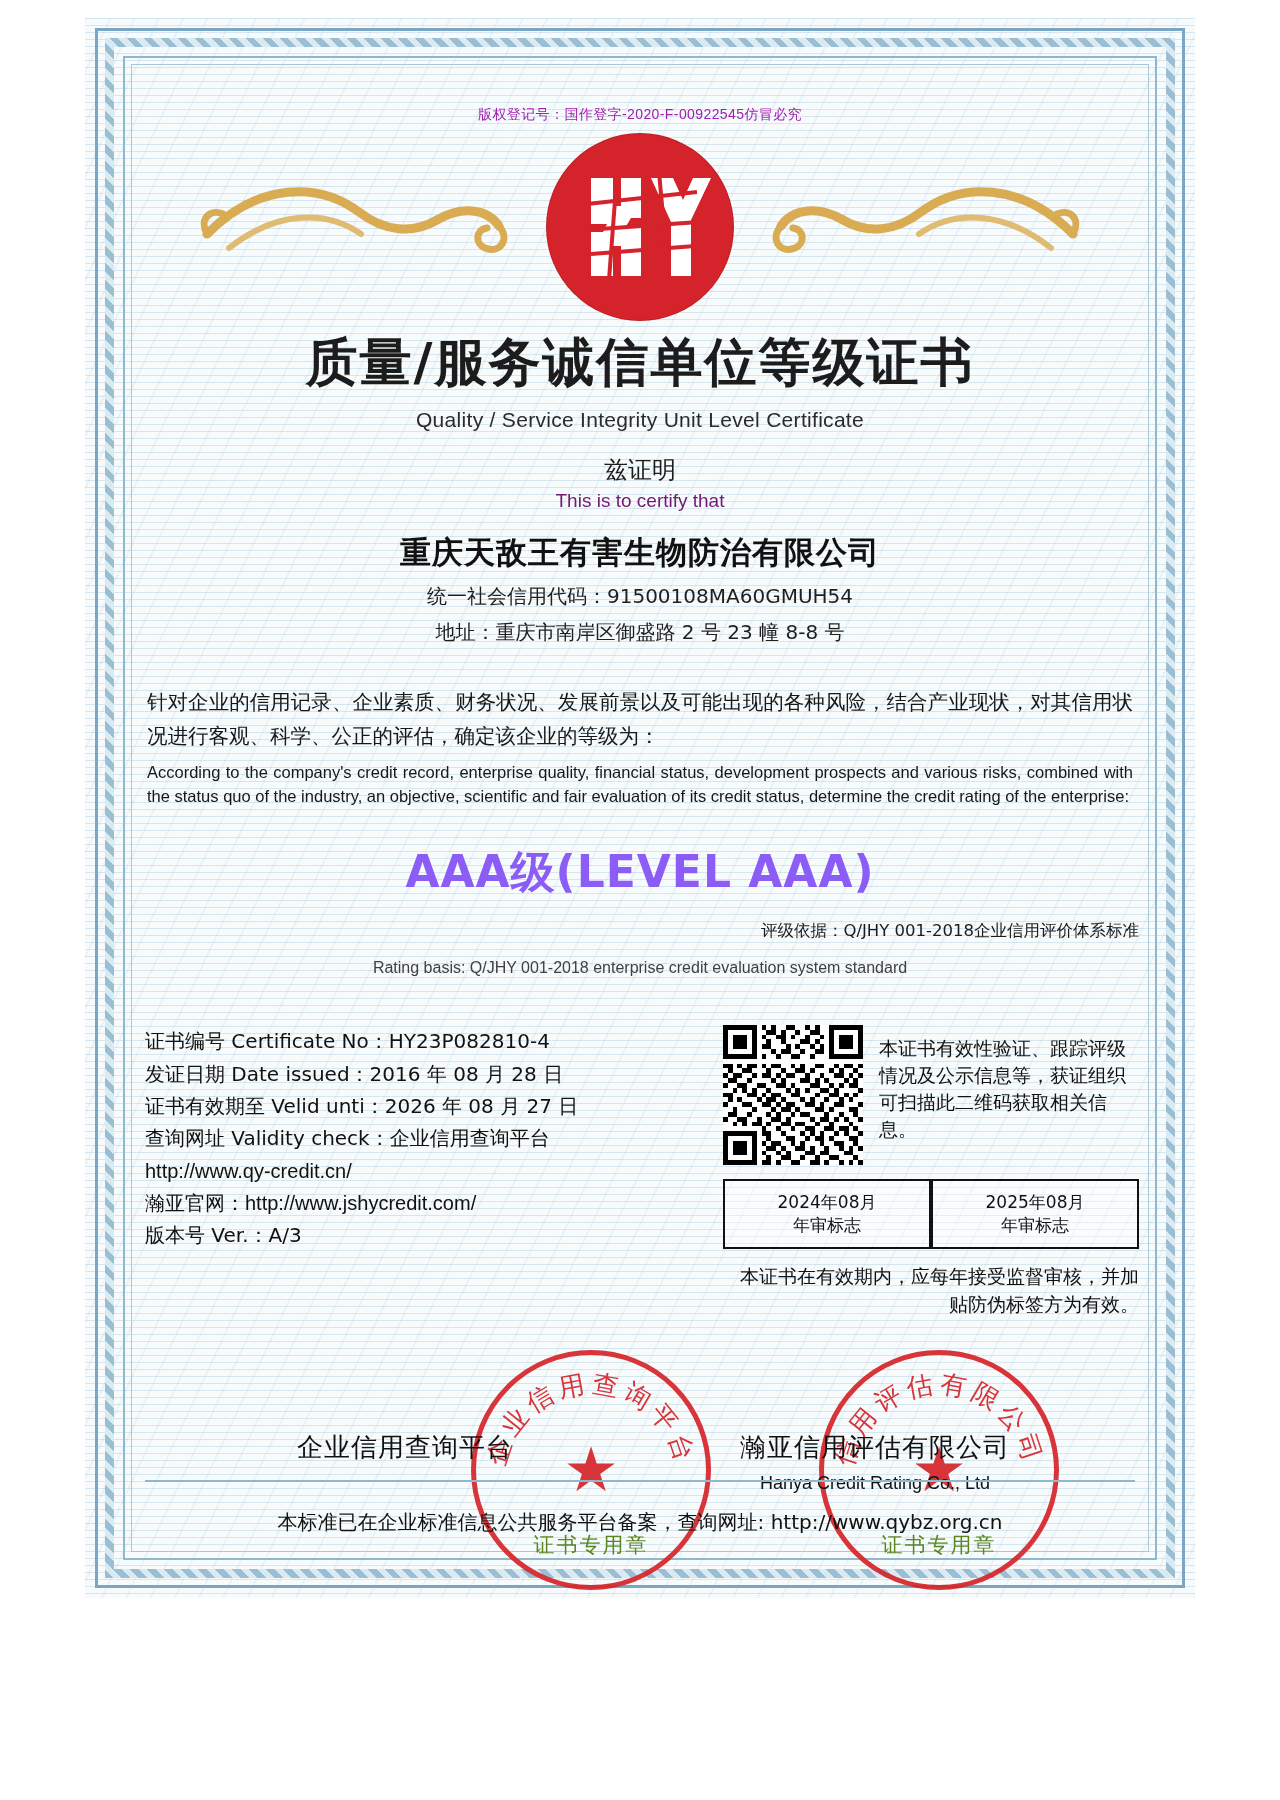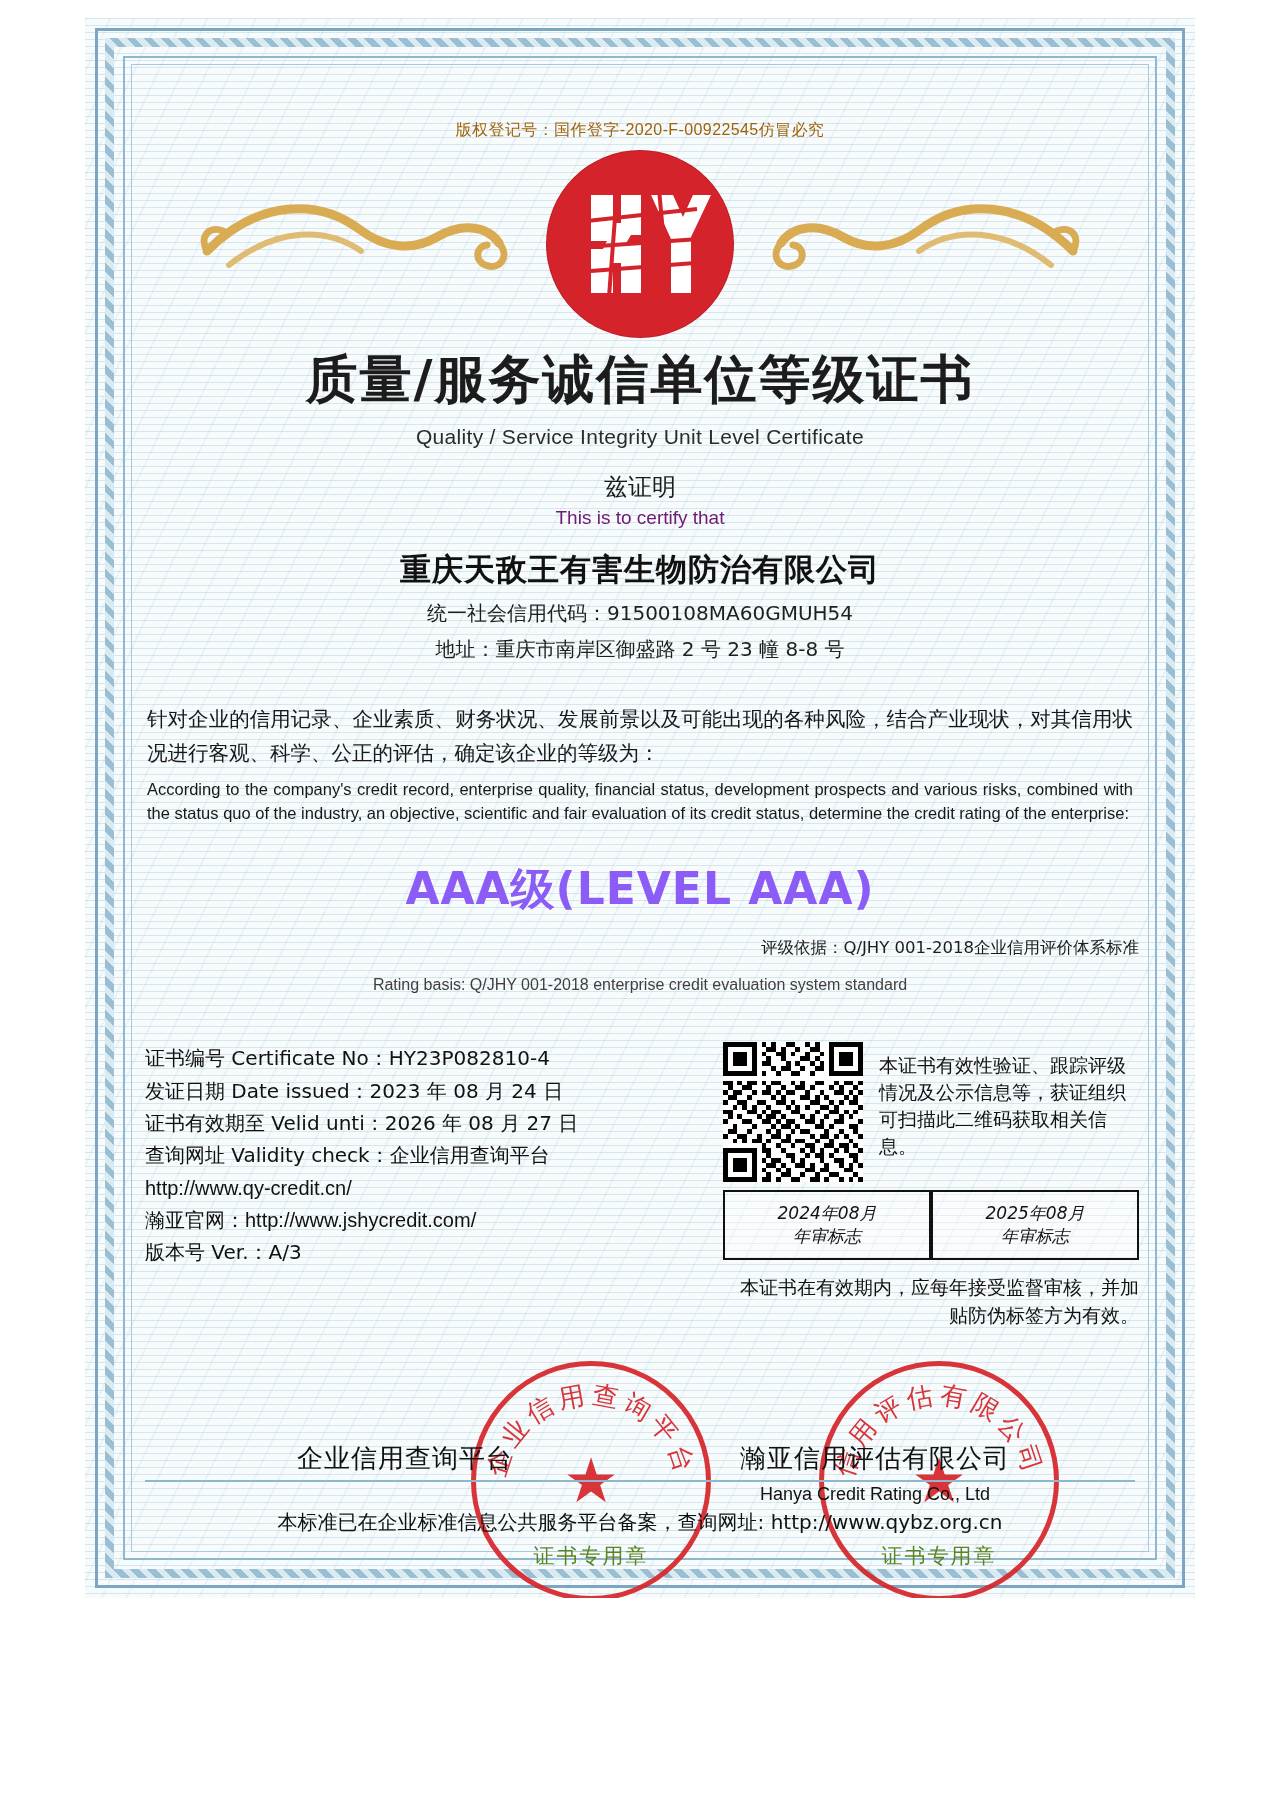--- a/index.html
+++ b/index.html
@@ -68,24 +68,24 @@
   }
 
   .content {
     position: absolute;
     left: 56px; top: 54px; right: 56px; bottom: 54px;
   }
 
   
   .copyright {
     text-align: center;
-    font-size: 16px;
-    color: #a16207;
+    font-size: 14px;
+    color: #a21caf;
     letter-spacing: 0.4px;
-    margin-top: 48px;
+    margin-top: 34px;
   }
 
   
   .logo-row {
     position: relative;
     height: 190px;
     margin-top: 6px;
   }
   .flourish {
     position: absolute;
@@ -239,22 +239,21 @@
   }
   .qr-note {
     font-size: 19px;
     line-height: 1.42;
     color: #111;
     font-family: "DejaVu Sans", "Liberation Sans", sans-serif;
     padding-top: 10px;
   }
   .stamp-boxes {
     display: flex;
-    margin-top: 8px;
-    font-style: italic;
+    margin-top: 14px;
   }
   .stamp-box {
     flex: 1;
     border: 2px solid #111;
     height: 66px;
     display: flex;
     flex-direction: column;
     align-items: center;
     justify-content: center;
     font-size: 17px;
@@ -420,21 +419,21 @@
     <div class="level">AAA级(LEVEL AAA)</div>
     <div class="basis-cn">评级依据：Q/JHY 001-2018企业信用评价体系标准</div>
     <div class="basis-en">Rating basis: Q/JHY 001-2018 enterprise credit evaluation system standard</div>
 
     <div class="details">
       <div class="details-left">
         <div class="detail-line">
           <span>证书编号 Certificate No：</span><span>HY23P082810-4</span>
         </div>
         <div class="detail-line">
-          <span>发证日期 Date issued：</span><span>2023 年 08 月 24 日</span>
+          <span>发证日期 Date issued：</span><span>2016 年 08 月 28 日</span>
         </div>
         <div class="detail-line">
           <span>证书有效期至 Velid unti：</span><span>2026 年 08 月 27 日</span>
         </div>
         <div class="detail-line">
           <span>查询网址 Validity check：</span><span>企业信用查询平台</span>
         </div>
         <div class="detail-url">http://www.qy-credit.cn/</div>
         <div class="detail-url">瀚亚官网：http://www.jshycredit.com/</div>
         <div class="detail-line">版本号 Ver.：A/3</div>

